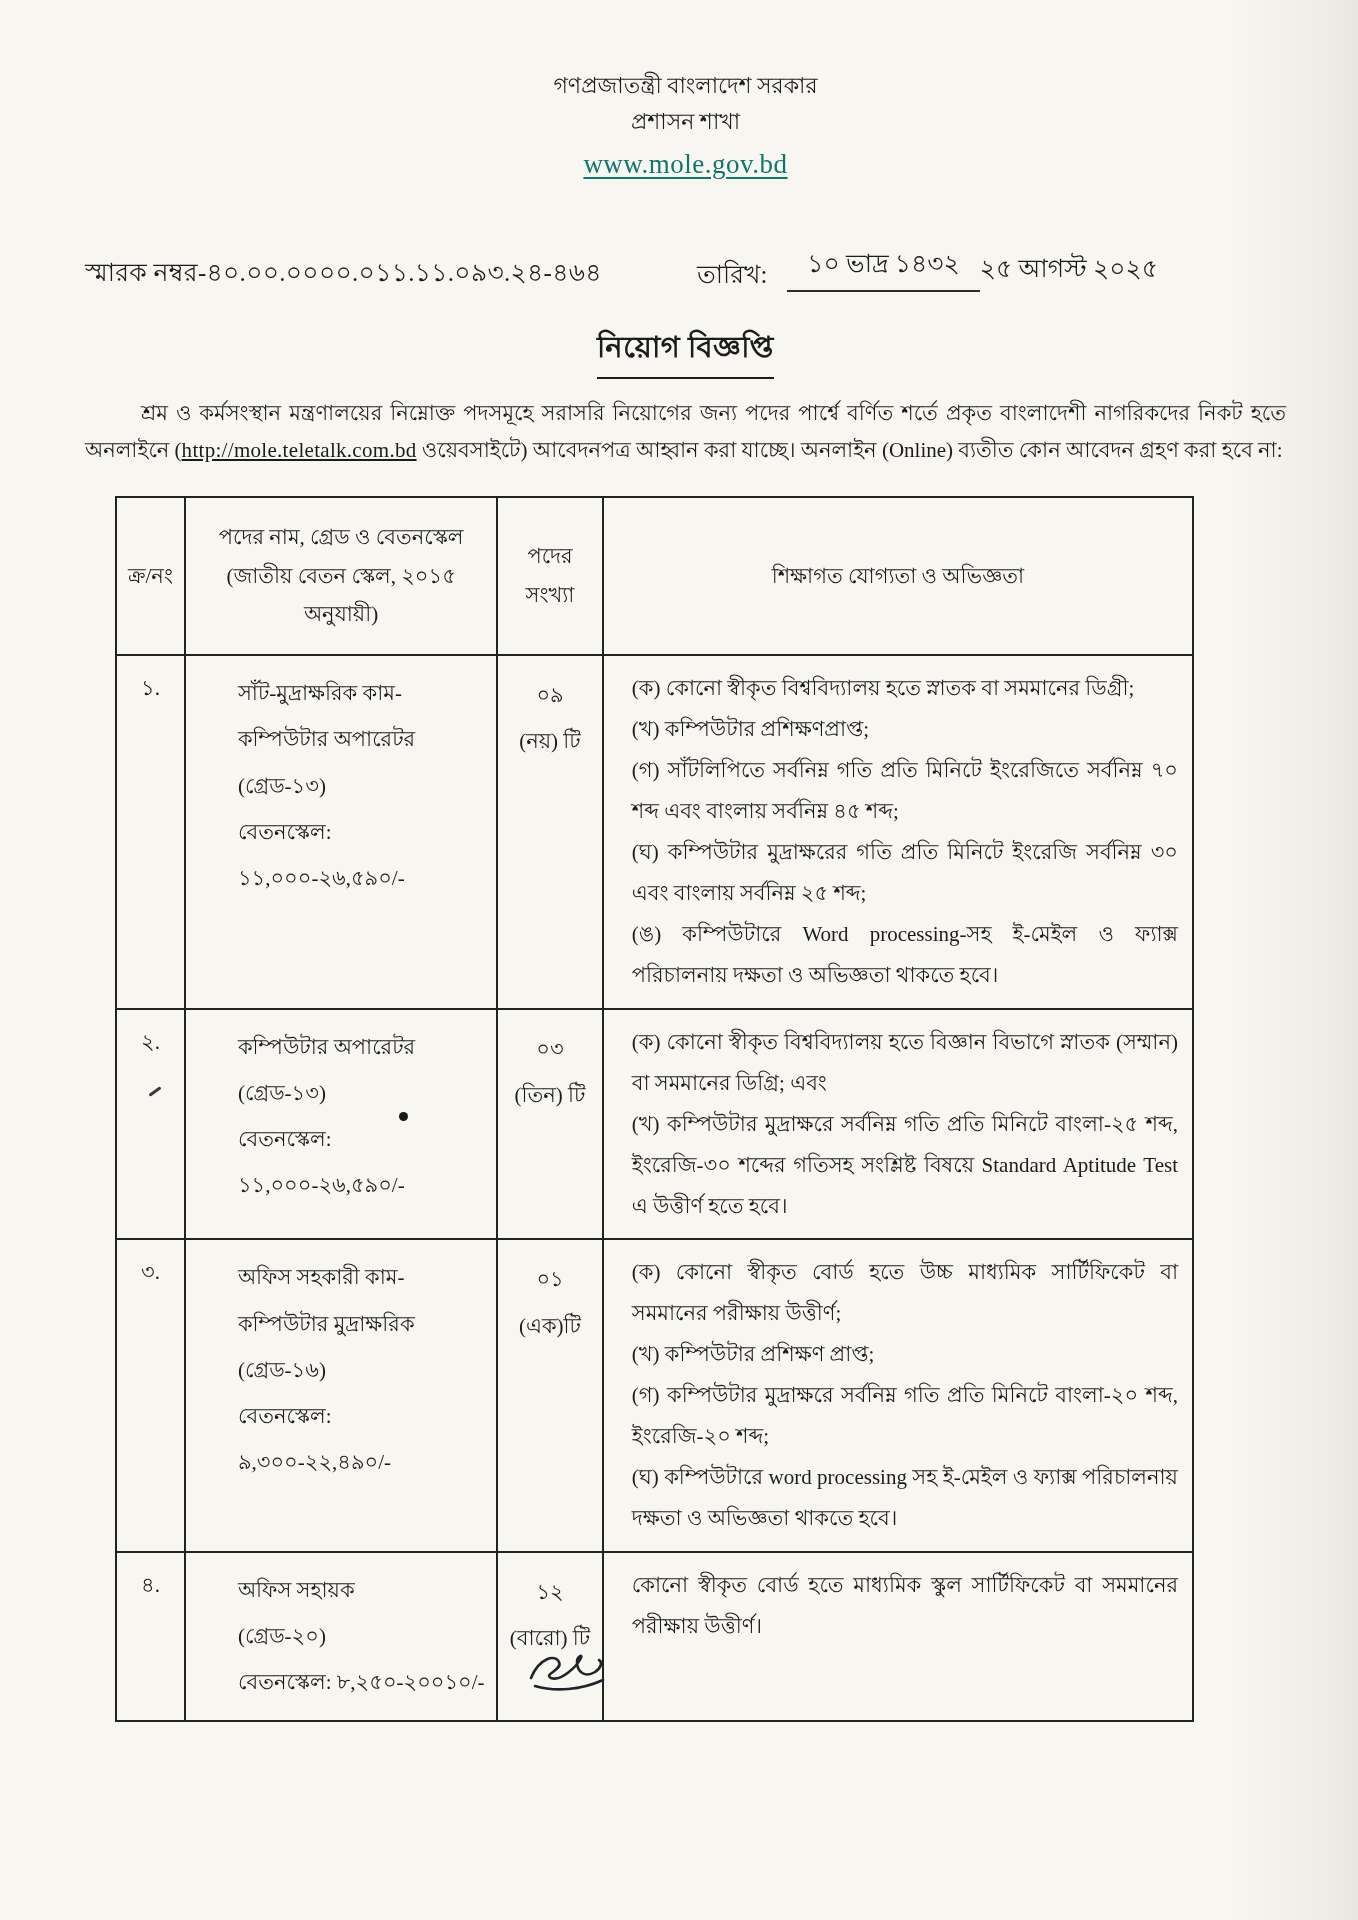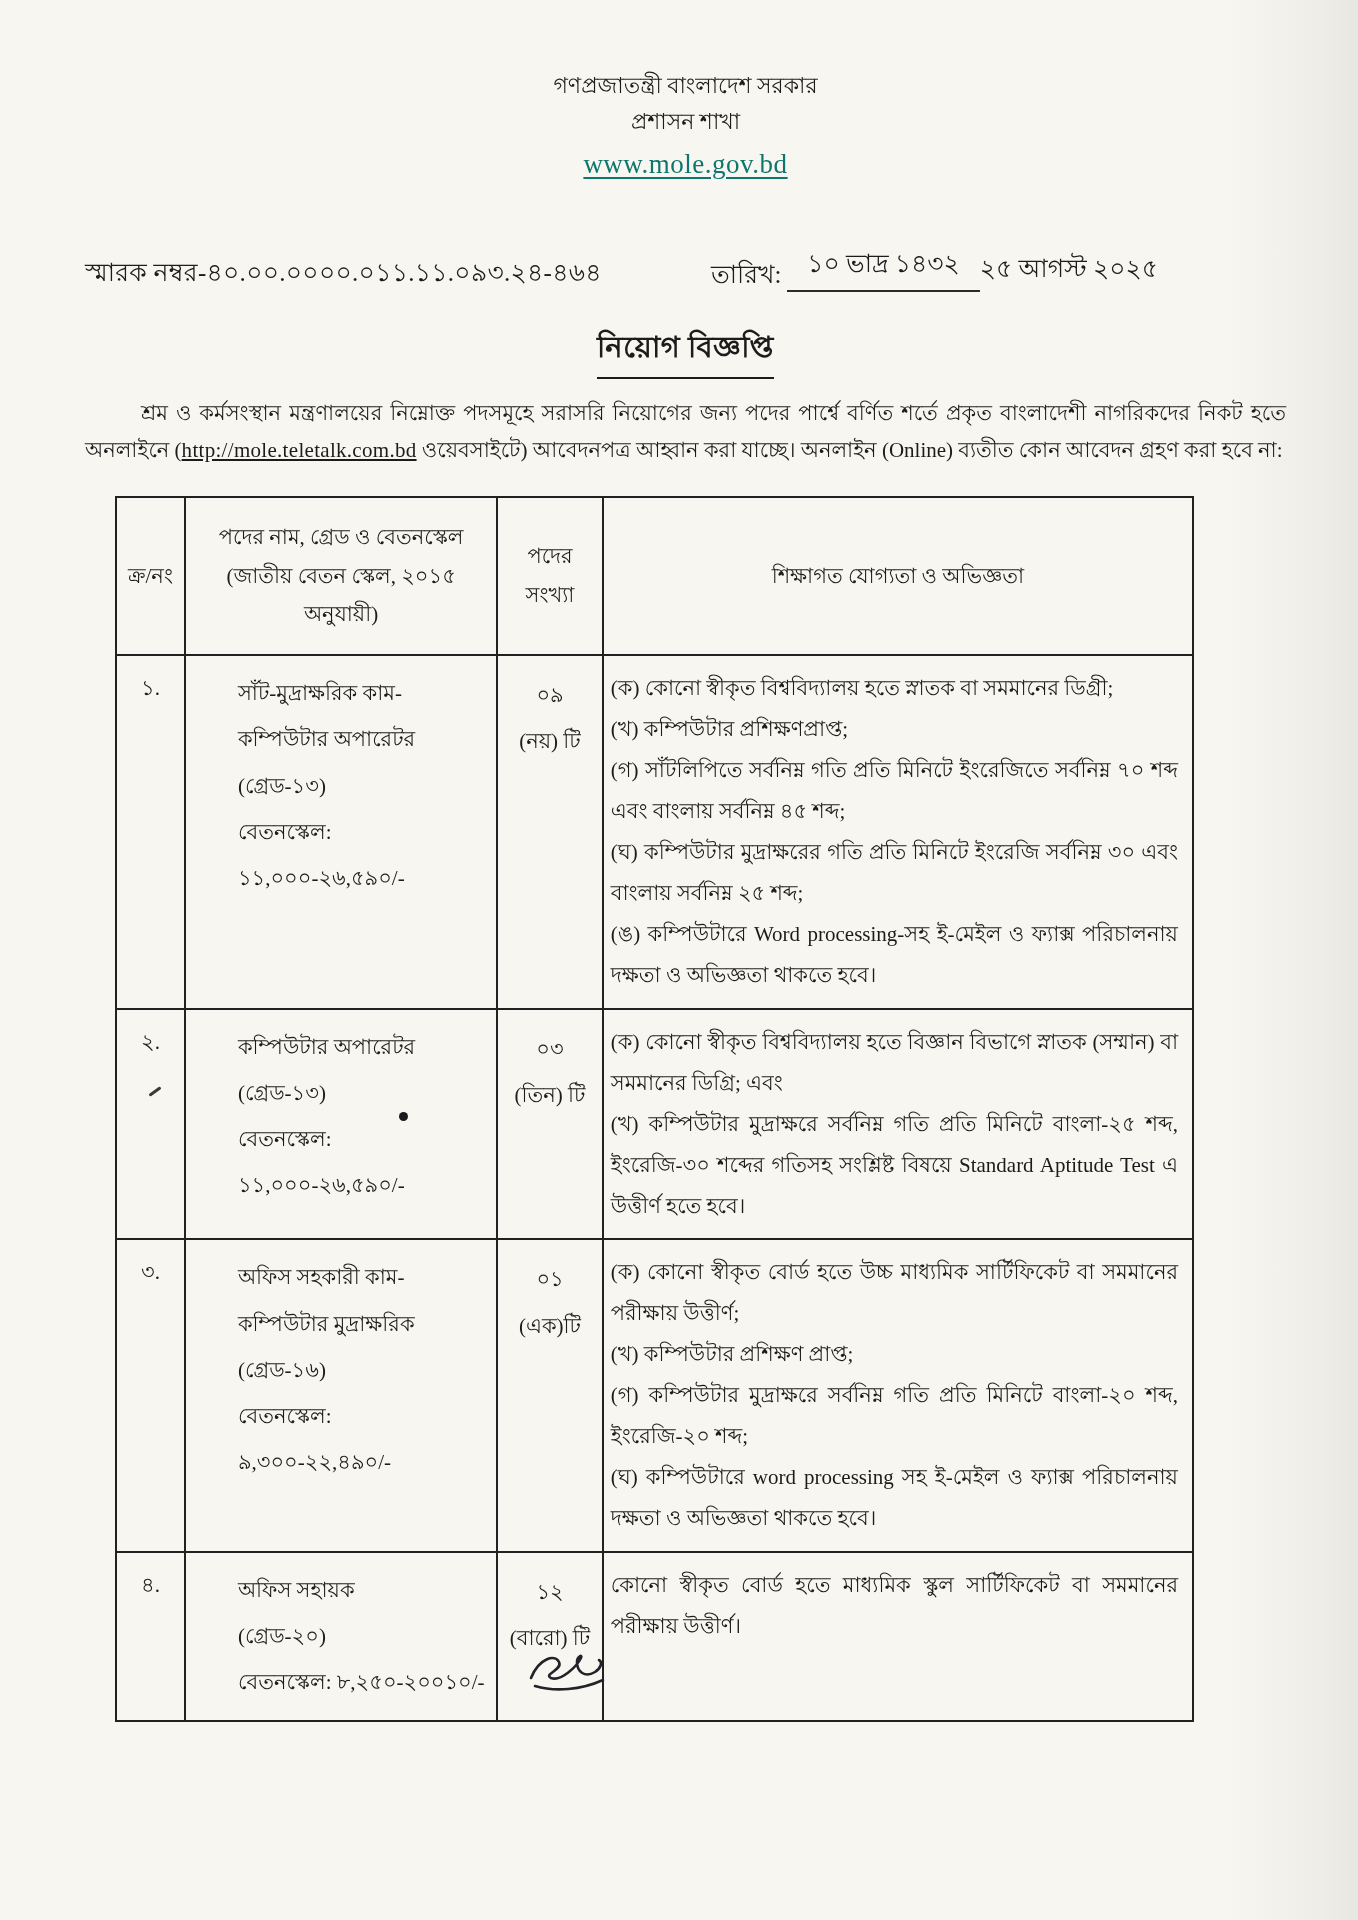--- a/index.html
+++ b/index.html
@@ -42,21 +42,21 @@
   
   .memo-row {
     margin-top: 52px;
     display: flex;
     justify-content: space-between;
     align-items: flex-start;
     font-size: 25px;
   }
   .memo-no { padding-top: 14px; letter-spacing: 0.3px; }
   .date-wrap { display: flex; align-items: center; margin-right: 128px; }
-  .date-label { margin-right: 6px; padding-top: 16px; }
+  .date-label { margin-right: 20px; padding-top: 16px; }
   .date-stack { display: flex; flex-direction: row; align-items: center; min-width: 205px; }
   .date-top { padding: 0 20px 3px 20px; border-bottom: 2px solid #2b2b2b; white-space: nowrap; }
   .date-bottom { padding-top: 4px; white-space: nowrap; }
 
   
   .notice-title {
     margin-top: 26px;
     text-align: center;
     font-size: 29px;
     font-weight: bold;
@@ -100,21 +100,21 @@
   }
   col.c-serial { width: 6.4%; }
   col.c-post   { width: 29.0%; }
   col.c-count  { width: 9.8%; }
   col.c-qual   { width: 54.8%; }
 
   td.serial { text-align: center; padding: 16px 4px; }
   td.post   { padding: 14px 10px 14px 16px; }
   .post-line { line-height: 2.2; margin-left: 36px; }
   td.count  { text-align: center; padding: 16px 4px; line-height: 2.2; white-space: pre-line; }
-  td.qual   { padding: 12px 14px 12px 7px; line-height: 1.95; text-align: justify; white-space: pre-line; }
+  td.qual   { padding: 12px 14px 12px 28px; line-height: 1.95; text-align: justify; white-space: pre-line; }
 
   
   .artifact-dot {
     position: absolute;
     width: 9px; height: 9px;
     border-radius: 50%;
     background: #1a1a1a;
   }
   .artifact-tick {
     position: absolute;

